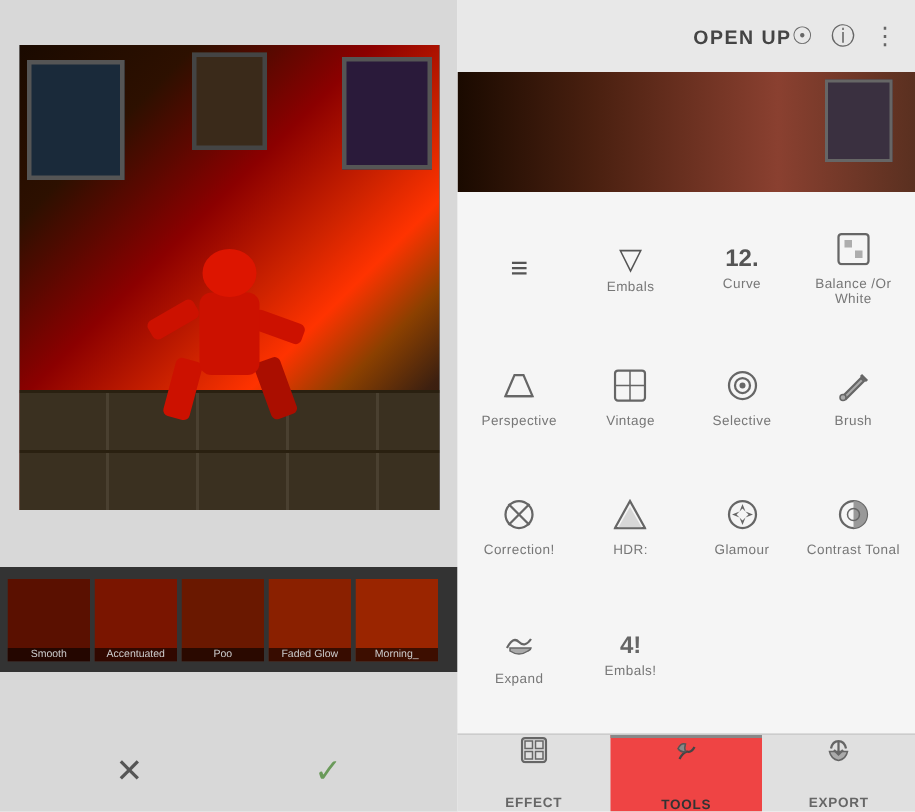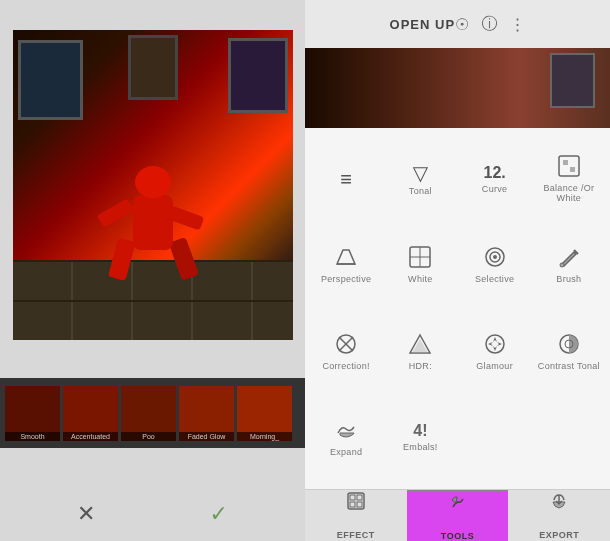--- a/index.html
+++ b/index.html
@@ -246,22 +246,22 @@
       background: #f5f5f5;
       display: flex;
       flex-direction: column;
     }
 
     .right-header {
       height: 48px;
       background: #e8e8e8;
       display: flex;
       align-items: center;
-      justify-content: center;
-      padding: 0 0;
+      justify-content: flex-end;
+      padding: 0 12px;
     }
 
     .header-title {
       font-size: 13px;
       font-weight: bold;
       color: #444;
       letter-spacing: 1px;
     }
 
     .header-icons {
@@ -349,21 +349,21 @@
       display: flex;
       flex-direction: column;
       align-items: center;
       justify-content: center;
       cursor: pointer;
       gap: 16px;
       padding: 6px 2px;
     }
 
     .tab-item.active {
-      background: #d946ef;
+      background: #ef4444;
       border-top: 2px solid #888;
     }
 
     .tab-icon {
       font-size: 16px;
       color: #666;
     }
 
     .tab-label {
       font-size: 9px;
@@ -453,21 +453,21 @@
   </div>
 
   <div class="tools-grid">
 
     <div class="tool-item">
       <span class="tool-icon">≡</span>
     </div>
 
     <div class="tool-item">
       <span class="tool-icon">▽</span>
-      <span class="tool-label">Tonal</span>
+      <span class="tool-label">Embals</span>
     </div>
 
     <div class="tool-item">
       <span class="tool-icon" style="font-size:16px;font-weight:bold;">12.</span>
       <span class="tool-label">Curve</span>
     </div>
 
     <div class="tool-item">
       <span class="tool-icon">
         <svg width="22" height="22" viewBox="0 0 22 22" fill="none" xmlns="http://www.w3.org/2000/svg">
@@ -492,21 +492,21 @@
     </div>
 
     <div class="tool-item">
       <span class="tool-icon">
         <svg width="22" height="22" viewBox="0 0 22 22" fill="none" xmlns="http://www.w3.org/2000/svg">
           <rect x="1" y="1" width="20" height="20" rx="2" stroke="#666" stroke-width="1.5"></rect>
           <line x1="1" y1="11" x2="21" y2="11" stroke="#666" stroke-width="1"></line>
           <line x1="11" y1="1" x2="11" y2="21" stroke="#666" stroke-width="1"></line>
         </svg>
       </span>
-      <span class="tool-label">White</span>
+      <span class="tool-label">Vintage</span>
     </div>
 
     <div class="tool-item">
       <span class="tool-icon">
         <svg width="22" height="22" viewBox="0 0 22 22" fill="none" xmlns="http://www.w3.org/2000/svg">
           <circle cx="11" cy="11" r="9" stroke="#666" stroke-width="1.5"></circle>
           <circle cx="11" cy="11" r="5" stroke="#666" stroke-width="1.5"></circle>
           <circle cx="11" cy="11" r="2" fill="#666"></circle>
         </svg>
       </span>

